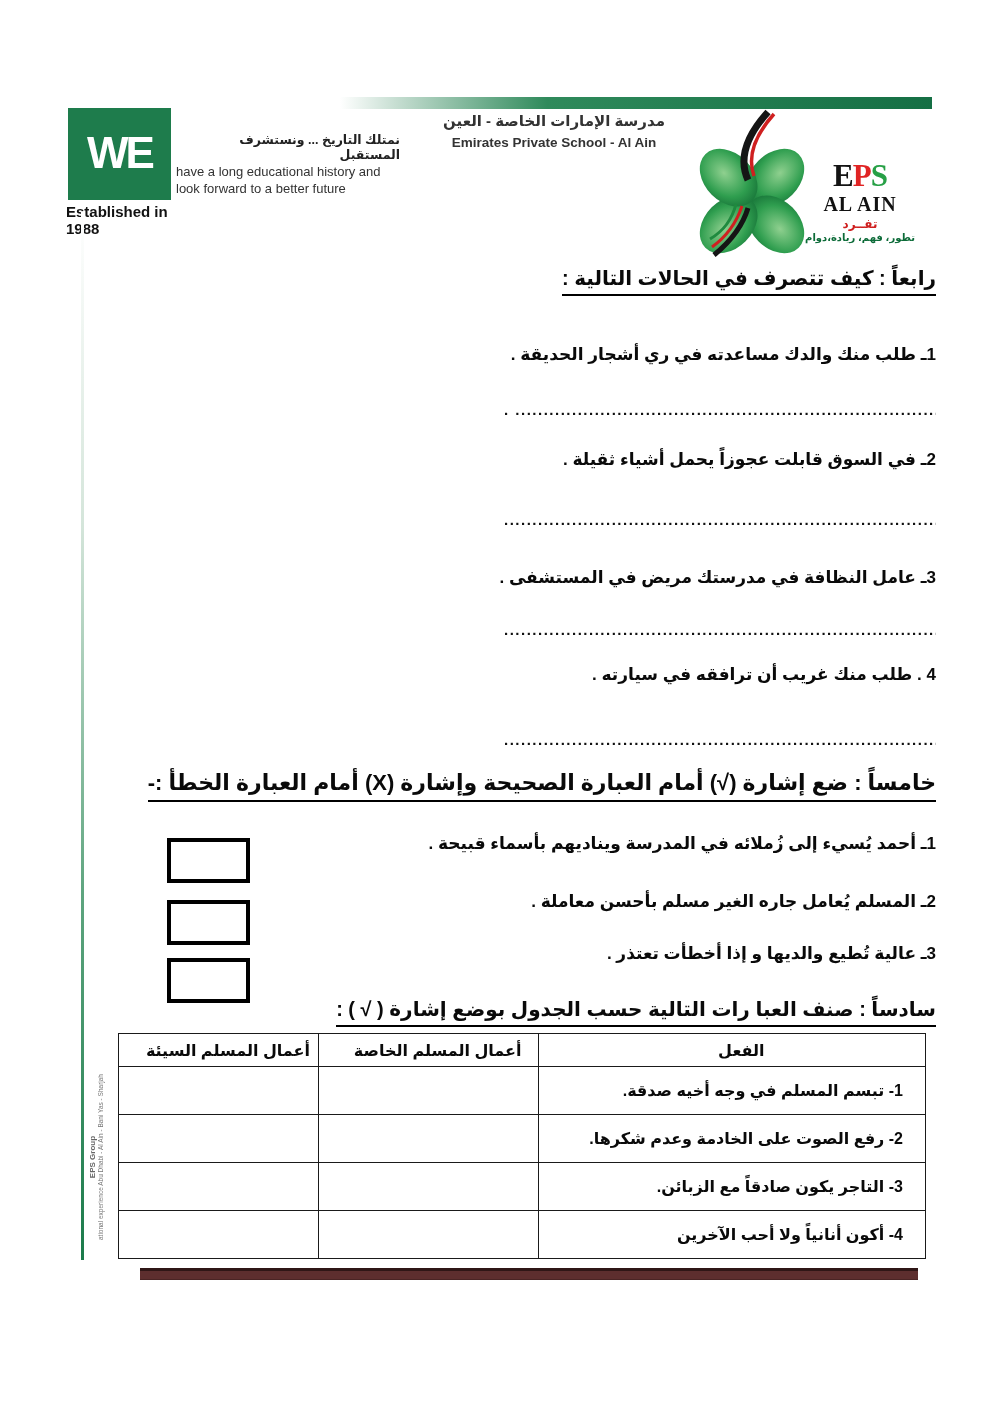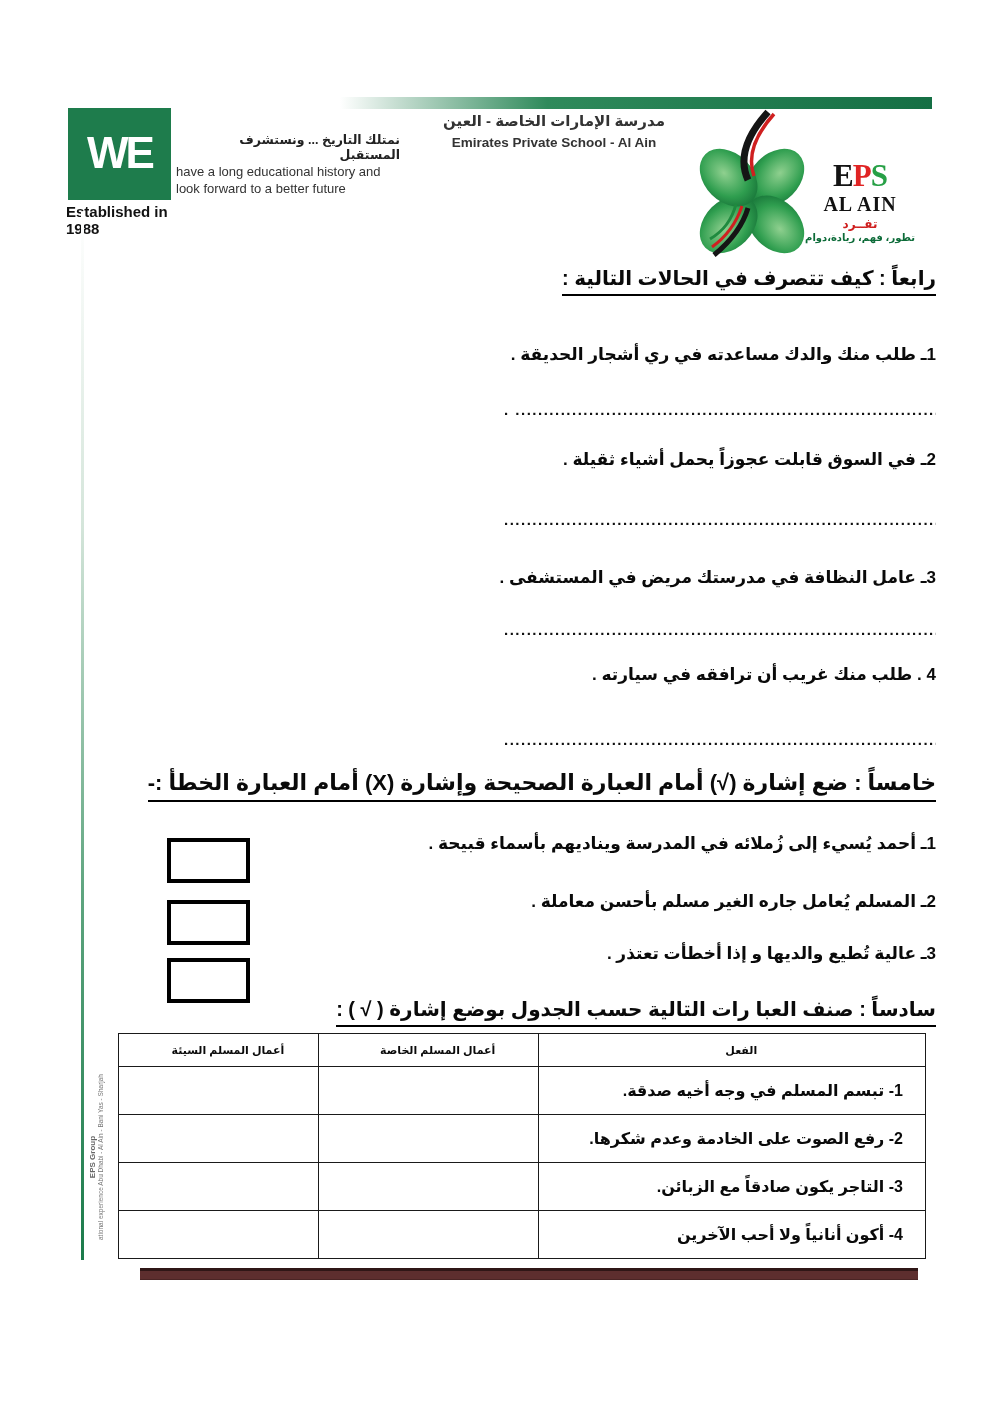--- a/index.html
+++ b/index.html
@@ -51,21 +51,21 @@
   .dots{position:absolute;left:504px;width:432px;overflow:hidden;white-space:nowrap;direction:ltr;
         font-weight:bold;font-size:15px;letter-spacing:1.5px;color:#111;}
   .d1{top:401px;} .d2{top:511px;} .d3{top:621px;} .d4{top:731px;}
   .s5i1{right:56px;top:833px;} .s5i2{right:56px;top:891px;} .s5i3{right:56px;top:943px;}
   .cbox{position:absolute;left:167px;width:75px;height:37px;border:4px solid #000;background:#fff;}
   .cb1{top:838px;} .cb2{top:900px;} .cb3{top:958px;}
 
   
   .tbl{position:absolute;left:118px;top:1033px;width:808px;border-collapse:collapse;direction:rtl;}
   .tbl td,.tbl th{border:1.5px solid #1a1a1a;font-weight:bold;}
-  .tbl th{height:30px;font-size:11px;text-align:center;padding-left:20px;}
+  .tbl th{height:30px;font-size:16px;text-align:center;padding-left:20px;}
   .tbl td{height:45px;font-size:16px;}
   .tbl td.act{text-align:right;padding-right:22px;}
   .tbl tr.body td{border-top:1.5px solid #555;}
   .col-act{width:388px}.col-good{width:220px}.col-bad{width:200px}
 
   .footer-bar{position:absolute;left:140px;top:1268px;width:778px;height:8px;
               background:#5d2e2e;border-top:3px solid #2f1616;border-bottom:1px solid #4a2424;}
 </style>
 </head>
 <body>

